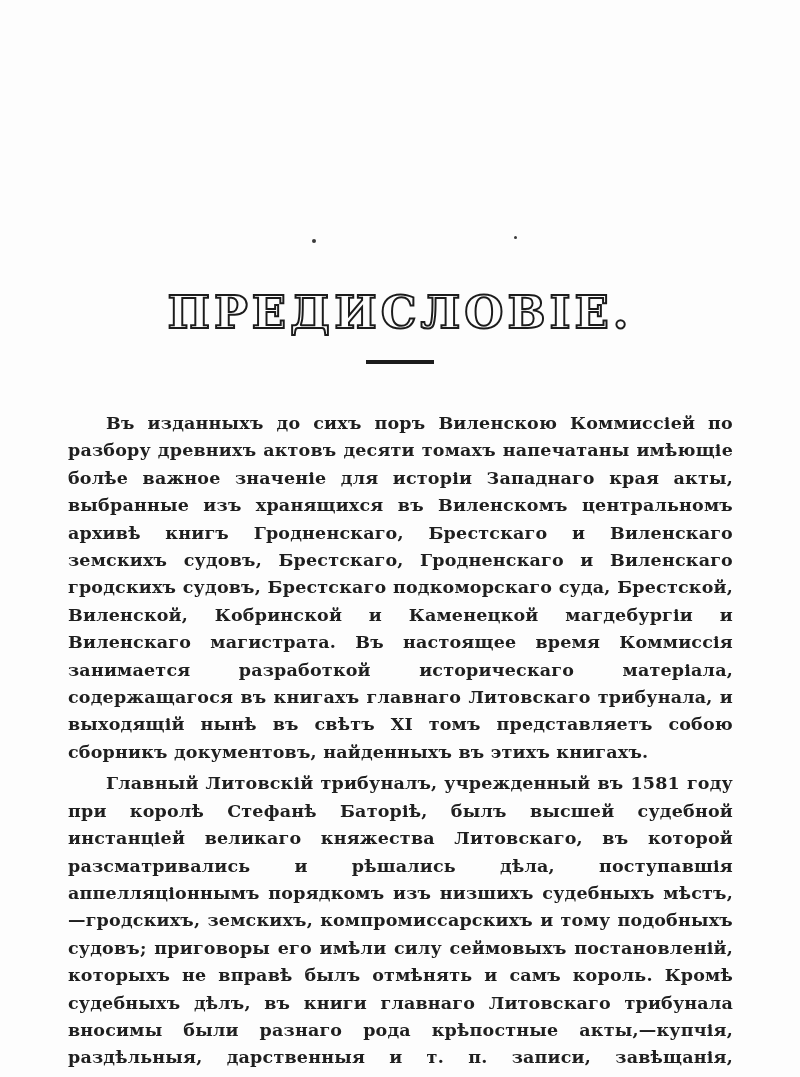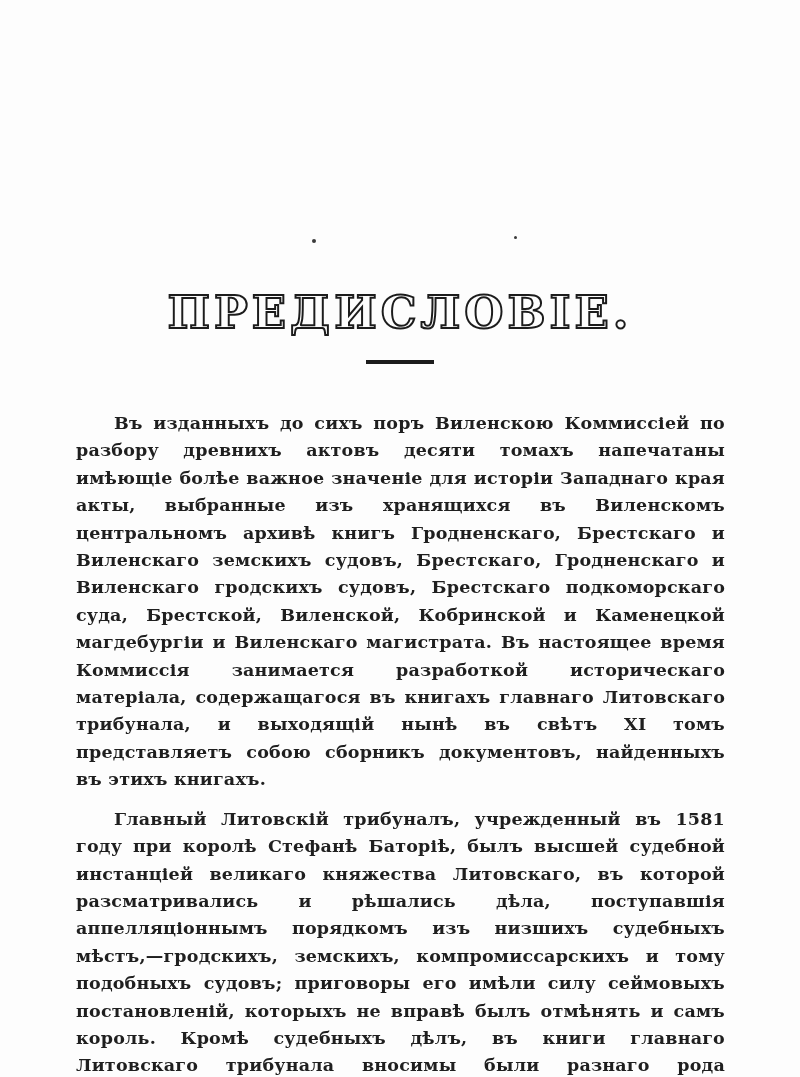--- a/index.html
+++ b/index.html
@@ -38,21 +38,21 @@
   .body-text {
     margin: 46px 63px 0 64px;
     font-size: 17.5px;
     line-height: 27.4px;
     font-weight: 700;
     color: #1f1f1f;
     text-align: justify;
     letter-spacing: 0.2px;
   }
   .body-text p {
-    margin: 12px;
+    margin: 4px;
     text-indent: 38px;
   }
   .speck {
     position: absolute;
     background: #3a3a3a;
     border-radius: 50%;
   }
   .speck-left  { left: 312px; top: 239px; width: 4px; height: 4px; }
   .speck-right { left: 514px; top: 236px; width: 3px; height: 3px; }
 </style>

